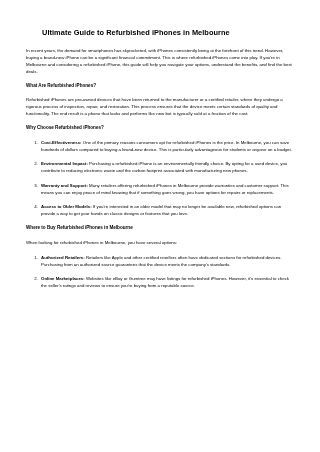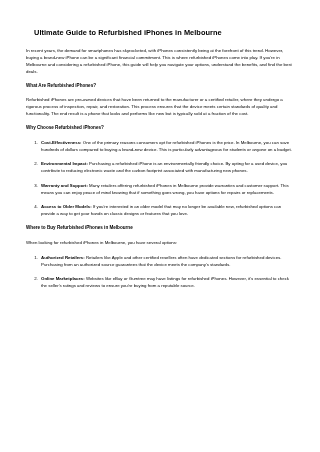--- a/index.html
+++ b/index.html
@@ -19,21 +19,21 @@
     height: 452px;
     box-sizing: border-box;
     padding: 28px 26px 0 26px;
     background: #ffffff;
     position: relative;
   }
   .doc-title {
     font-size: 7.4px;
     font-weight: bold;
     line-height: 1.3;
-    margin: 0 0 9px 8px;
+    margin: 0 0 9px 16px;
     letter-spacing: 0.05px;
   }
   p.body-text {
     font-size: 4.35px;
     line-height: 1.62;
     margin: 0 0 8px 0;
     text-align: left;
     letter-spacing: 0.01px;
   }
   h2.section-head {

